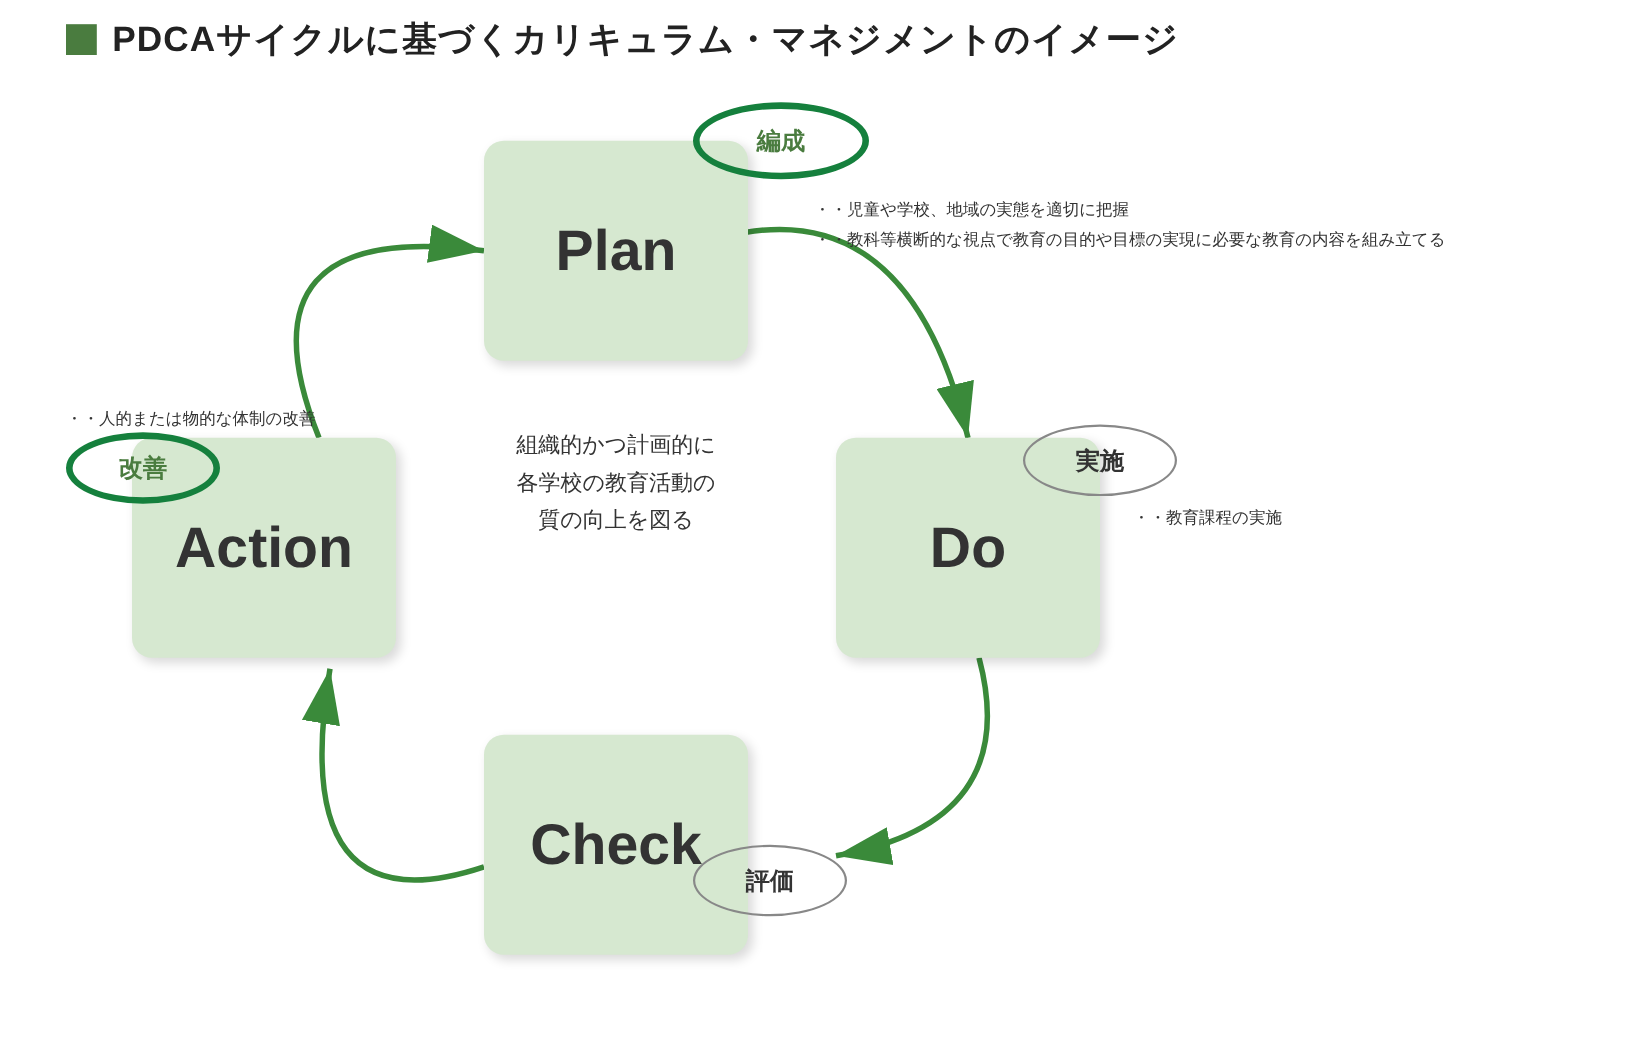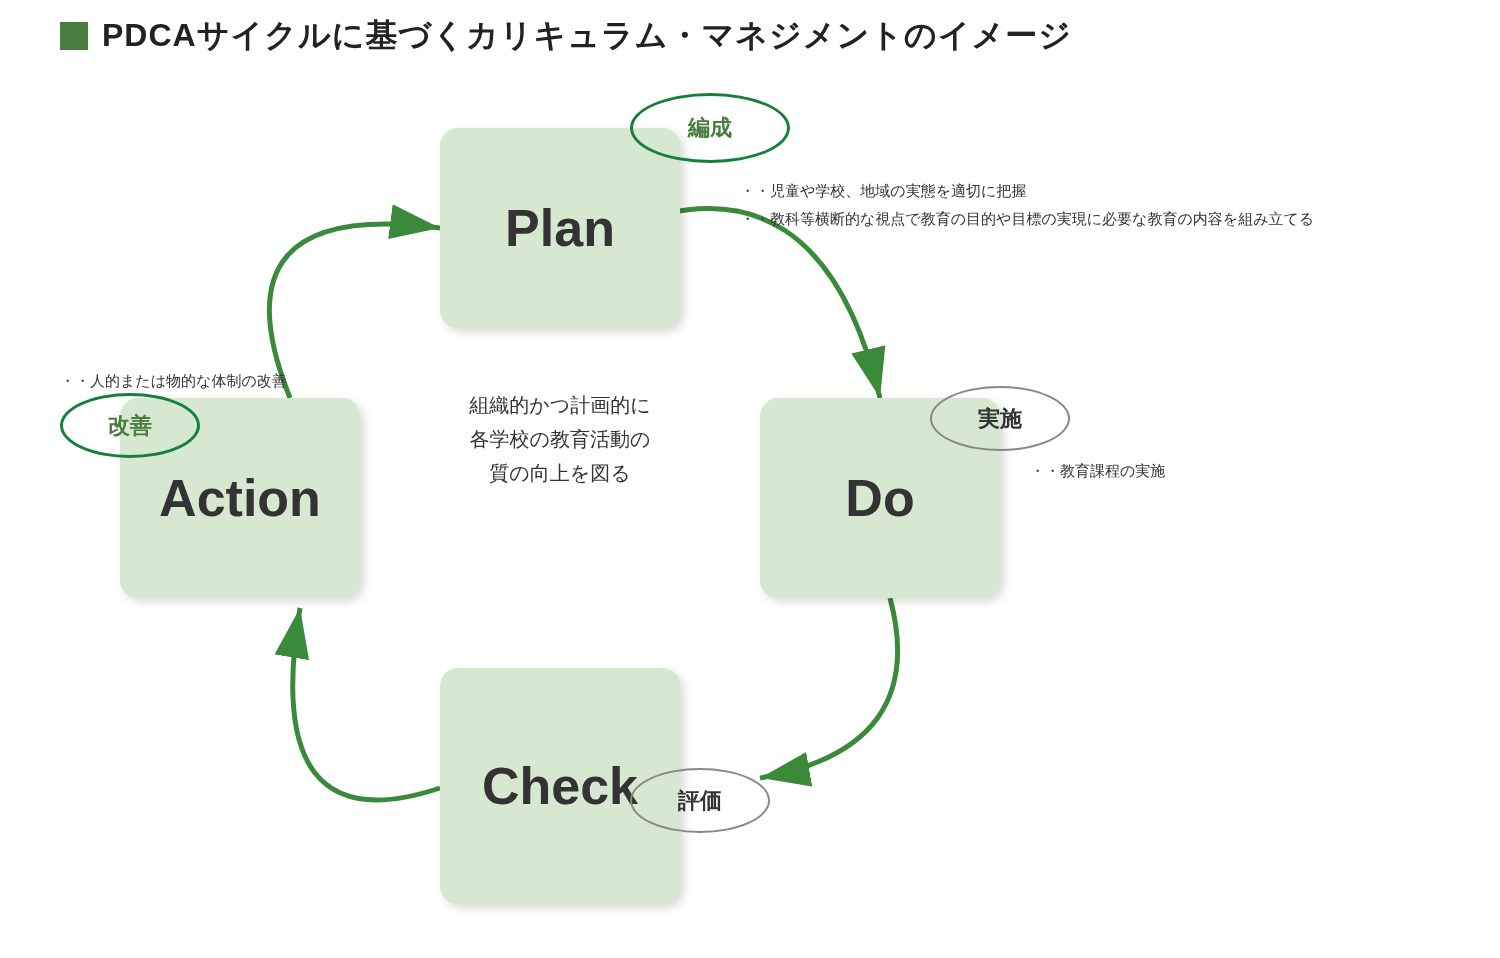--- a/index.html
+++ b/index.html
@@ -69,21 +69,21 @@
       left: 380px;
     }
     .box-do {
       width: 240px;
       height: 200px;
       top: 300px;
       left: 700px;
     }
     .box-check {
       width: 240px;
-      height: 236px;
+      height: 200px;
       top: 570px;
       left: 380px;
     }
     .box-action {
       width: 240px;
       height: 200px;
       top: 300px;
       left: 60px;
     }
 
@@ -93,21 +93,21 @@
       border-radius: 50%;
       display: flex;
       align-items: center;
       justify-content: center;
       font-size: 22px;
       font-weight: bold;
       z-index: 10;
     }
     .oval-green {
       background: transparent;
-      border: 3px solid #15803d;
+      border: 6px solid #15803d;
       color: #4a7c3f;
       text-align: center;
     }
     .oval-white {
       background: transparent;
       border: 2px solid #888;
       color: #333;
     }
 
     .oval-hensei {

